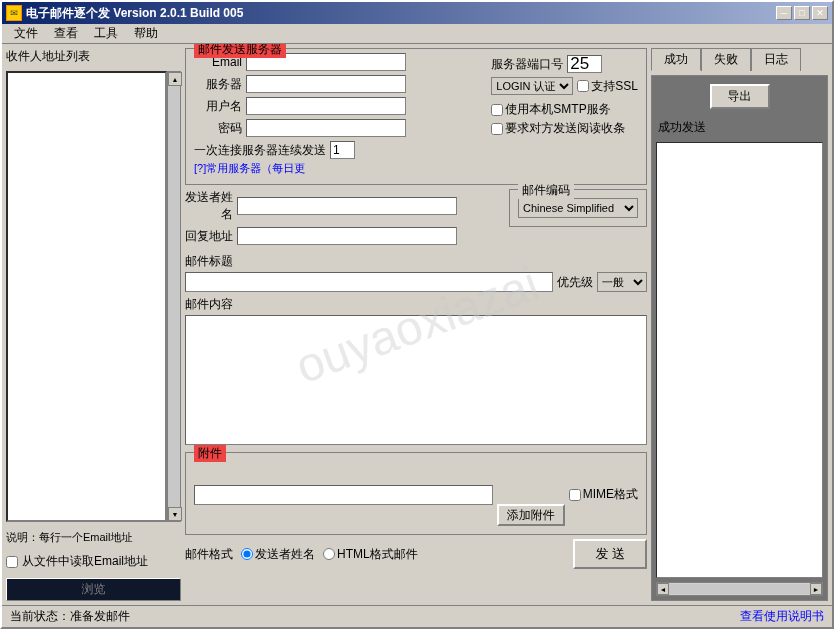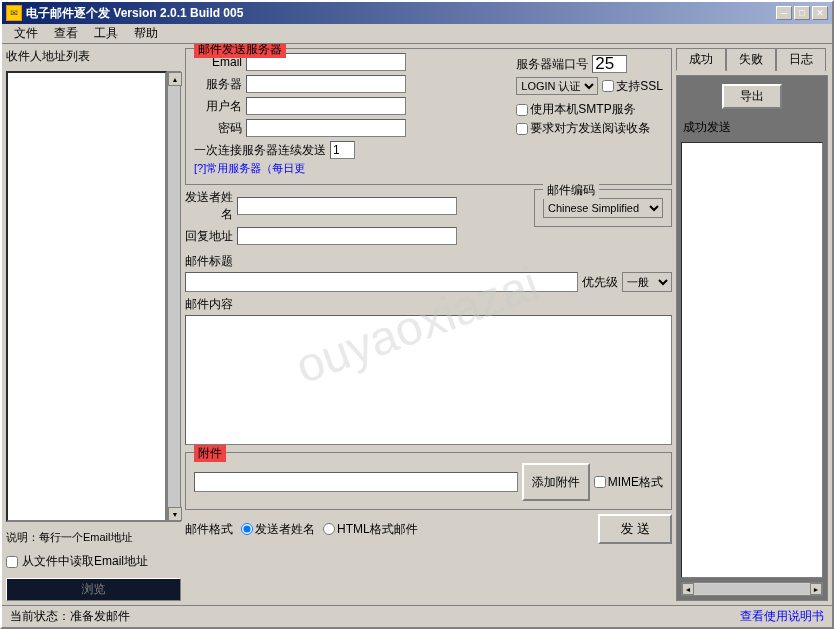--- a/index.html
+++ b/index.html
@@ -295,42 +295,43 @@
       font-size: 12px;
       padding: 0 2px;
     }
     .btn {
       background: #d4d0c8;
       border: 2px solid;
       border-color: #ffffff #808080 #808080 #ffffff;
       padding: 2px 8px;
       cursor: pointer;
       font-size: 12px;
-      height: 38px;
+      height: 22px;
       display: flex;
       align-items: center;
       justify-content: center;
+      margin-top: 41px;
     }
     .format-row {
       display: flex;
       align-items: center;
       gap: 8px;
       font-size: 12px;
     }
     .send-btn {
       background: #d4d0c8;
       border: 2px solid;
       border-color: #ffffff #808080 #808080 #ffffff;
       padding: 4px 20px;
       cursor: pointer;
       font-size: 13px;
       margin-left: auto;
     }
     .right-panel {
-      width: 152px;
+      width: 177px;
       display: flex;
       flex-direction: column;
       gap: 4px;
       flex-shrink: 0;
     }
     .tabs-row {
       display: flex;
       gap: 0px;
     }
     .tab {

